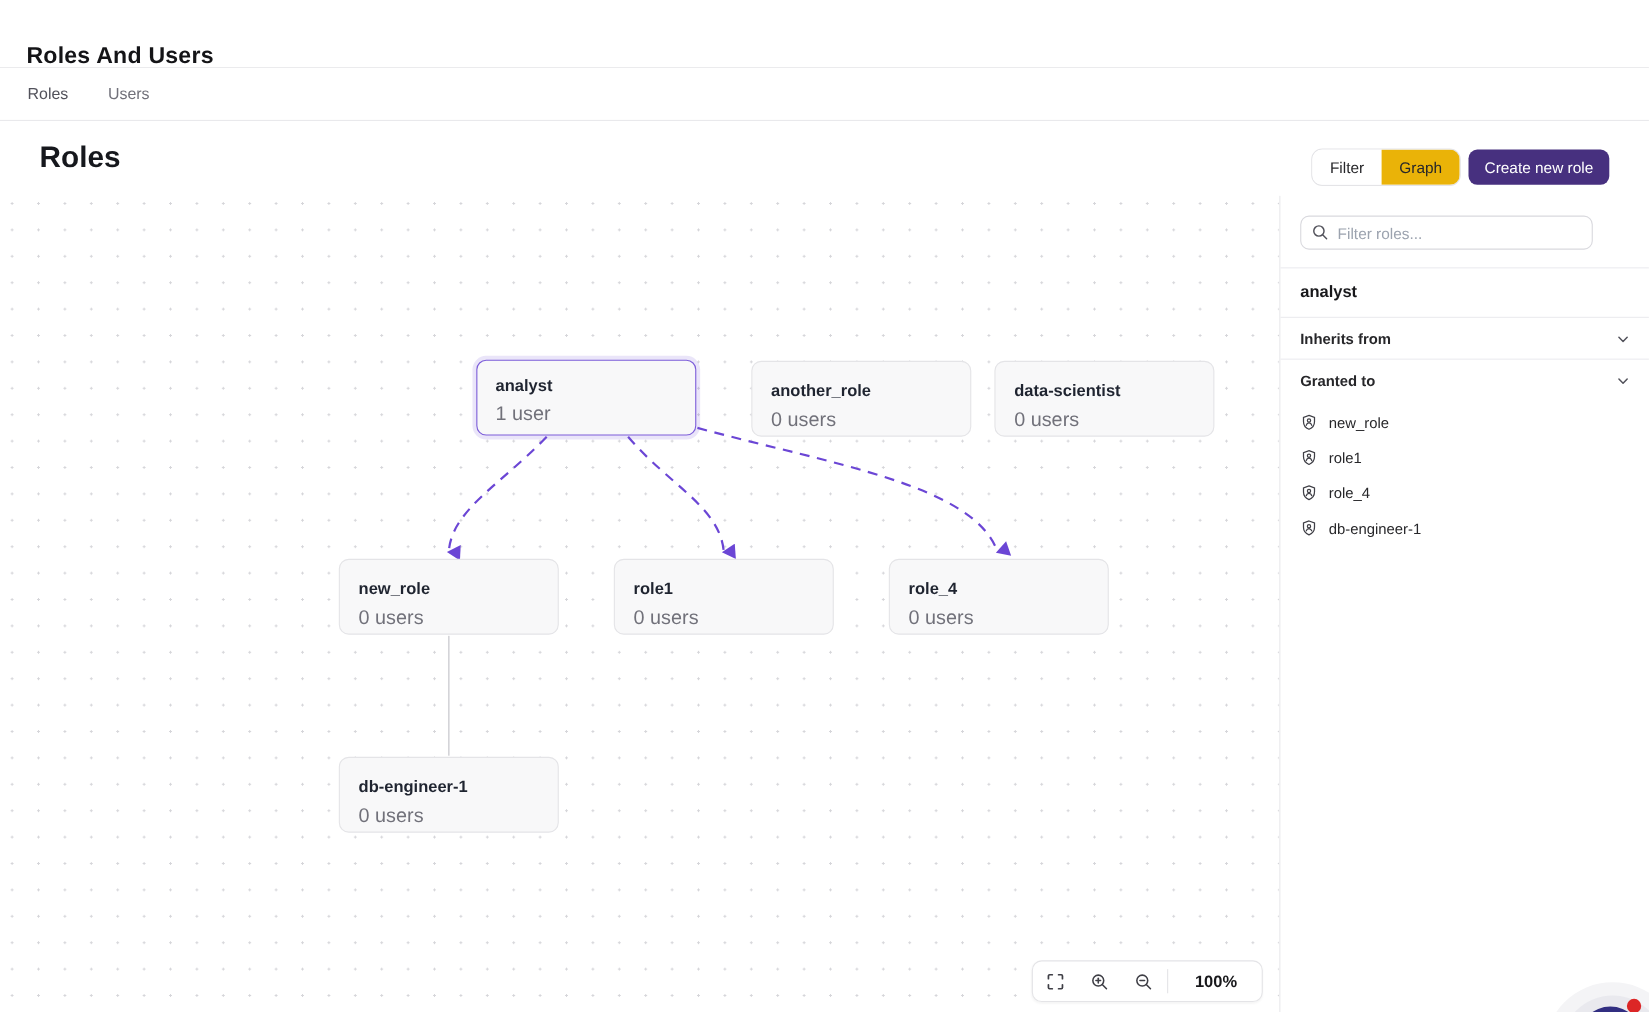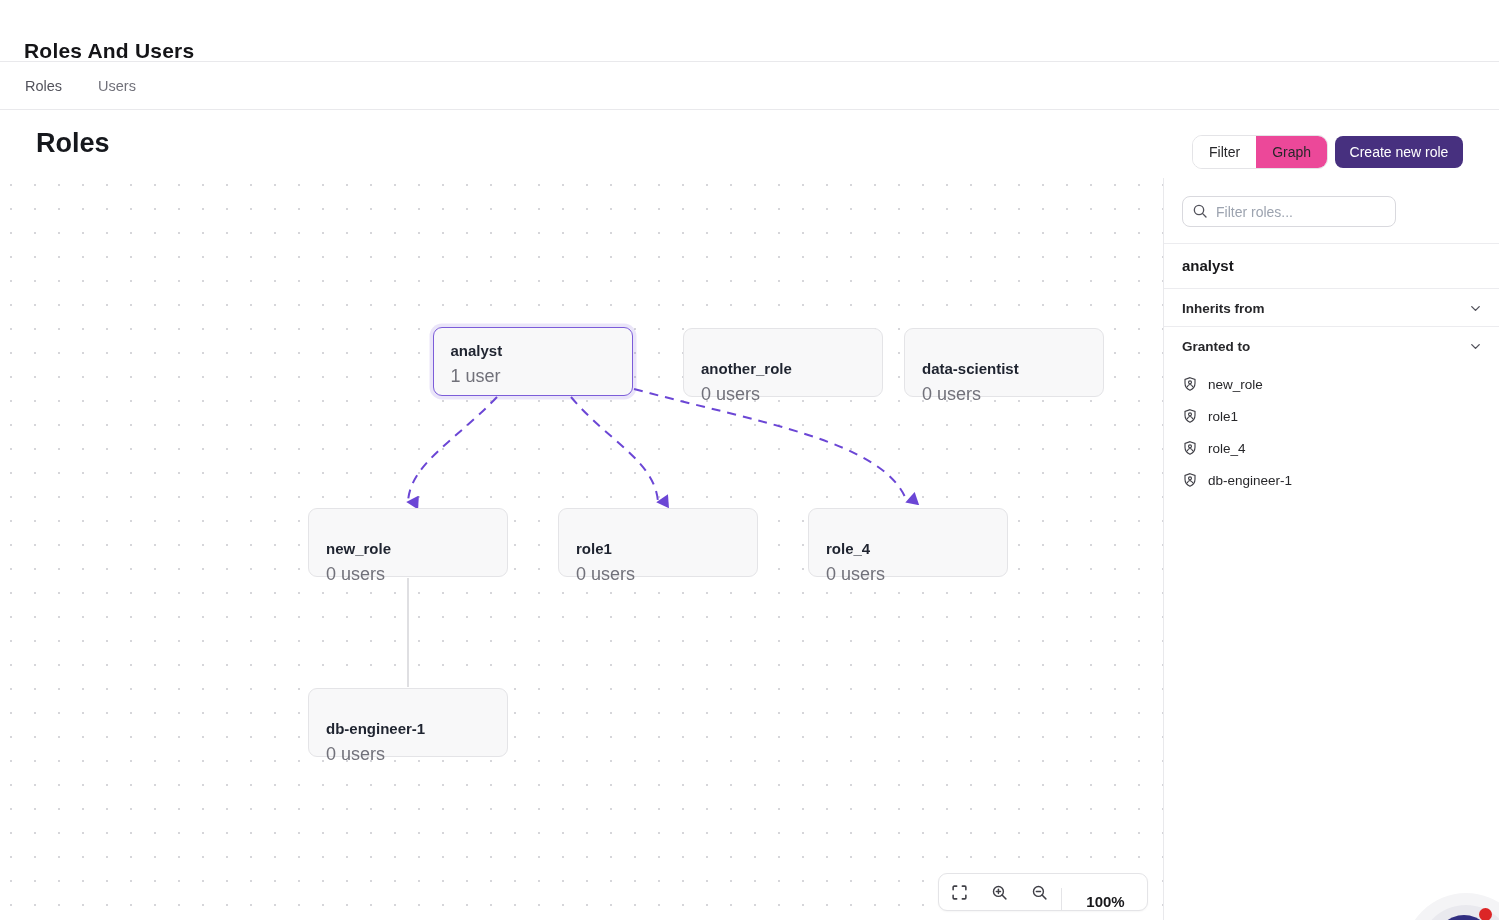--- a/index.html
+++ b/index.html
@@ -20,54 +20,54 @@
 
   
   .content-header { position:absolute; left:0; right:0; top:111px; height:67px;
     background:#fff; }
   .page-title { position:absolute; left:36px; top:17px; font-size:27px; font-weight:700;
     color:#16181d; }
   .view-toggle { position:absolute; left:1192px; top:135px; height:34px; display:flex;
     border:1px solid #e4e4e7; border-radius:10px; overflow:hidden; background:#fff; }
   .view-toggle .seg { padding:0 16px; display:flex; align-items:center; font-size:14px;
     color:#27272a; font-weight:500; cursor:pointer; background:#fff; border:none; }
-  .view-toggle .seg.selected { background:#ec4899; }
+  .view-toggle .seg.selected { background:#eab308; }
   .create-btn { position:absolute; left:1335px; top:136px; width:128px; height:32px;
     background:#47307f; color:#fff; font-size:14px; font-weight:500; border:none;
     border-radius:8px; cursor:pointer; font-family:inherit; }
 
   
   .graph-area { position:absolute; left:0; top:178px; width:1163px; height:742px;
     background-color:#fff;
     background-image:radial-gradient(#d6d6da 1.1px, transparent 1.1px);
     background-size:24px 24px; background-position:23px 19px; overflow:hidden; }
   .edges { position:absolute; inset:0; pointer-events:none; }
 
   .node { position:absolute; width:200px; height:69px; background:#f8f8f9;
-    border:1px solid #e4e4e7; border-radius:9px; padding:31px 17px; cursor:pointer; }
+    border:1px solid #e4e4e7; border-radius:9px; padding:18px 17px; cursor:pointer; }
   .node .node-title { font-size:15px; font-weight:600; color:#1f2430; }
   .node .node-sub { font-size:18px; color:#71717a; margin-top:7px; }
   .node.selected { border:1.5px solid #7c5dd9; padding:13.5px 16.5px;
     box-shadow:0 0 0 3.5px rgba(124,93,217,.16); }
 
   
   .zoom-bar { position:absolute; left:938px; top:695px; width:210px; height:38px;
     background:#fff; border:1px solid #e4e4e7; border-radius:9px; display:flex;
-    align-items:flex-end; box-shadow:0 1px 2px rgba(0,0,0,.04); }
+    align-items:center; box-shadow:0 1px 2px rgba(0,0,0,.04); }
   .zoom-btn { width:40px; height:36px; display:flex; align-items:center; justify-content:center;
     background:none; border:none; cursor:pointer; color:#3f3f46; }
   .zoom-divider { width:1px; height:22px; background:#e4e4e7; margin:0 2px; }
   .zoom-level { flex:1; text-align:center; font-size:15px; font-weight:600; color:#18181b; }
 
   
   .sidebar { position:absolute; left:1163px; top:178px; width:336px; height:742px;
     background:#fff; border-left:1px solid #e9e9ec; }
   .sidebar-search-wrap { padding:18px 16px 16px 18px; }
   .search-box { position:relative; }
-  .search-box input { width:214px; height:31px; border:1px solid #d9d9de; border-radius:8px;
+  .search-box input { width:266px; height:31px; border:1px solid #d9d9de; border-radius:8px;
     padding:0 10px 0 33px; font-size:14px; color:#18181b; outline:none; font-family:inherit; }
   .search-box input::placeholder { color:#9ca3af; }
   .search-box .search-icon { position:absolute; left:10px; top:7px; color:#52525b; }
   .sb-divider { height:1px; background:#ececef; }
   .sb-role-name { padding:13px 18px 14px; font-size:15px; font-weight:600; color:#18181b; }
   .sb-section-head { display:flex; align-items:center; justify-content:space-between;
     padding:12px 16px 10px 18px; cursor:pointer; }
   .sb-section-title { font-size:13.5px; font-weight:600; color:#27272a; }
   .sb-empty { padding:6px 18px 18px; font-size:14px; color:#a1a1aa; }
   .sb-list { padding:4px 0 12px; }

